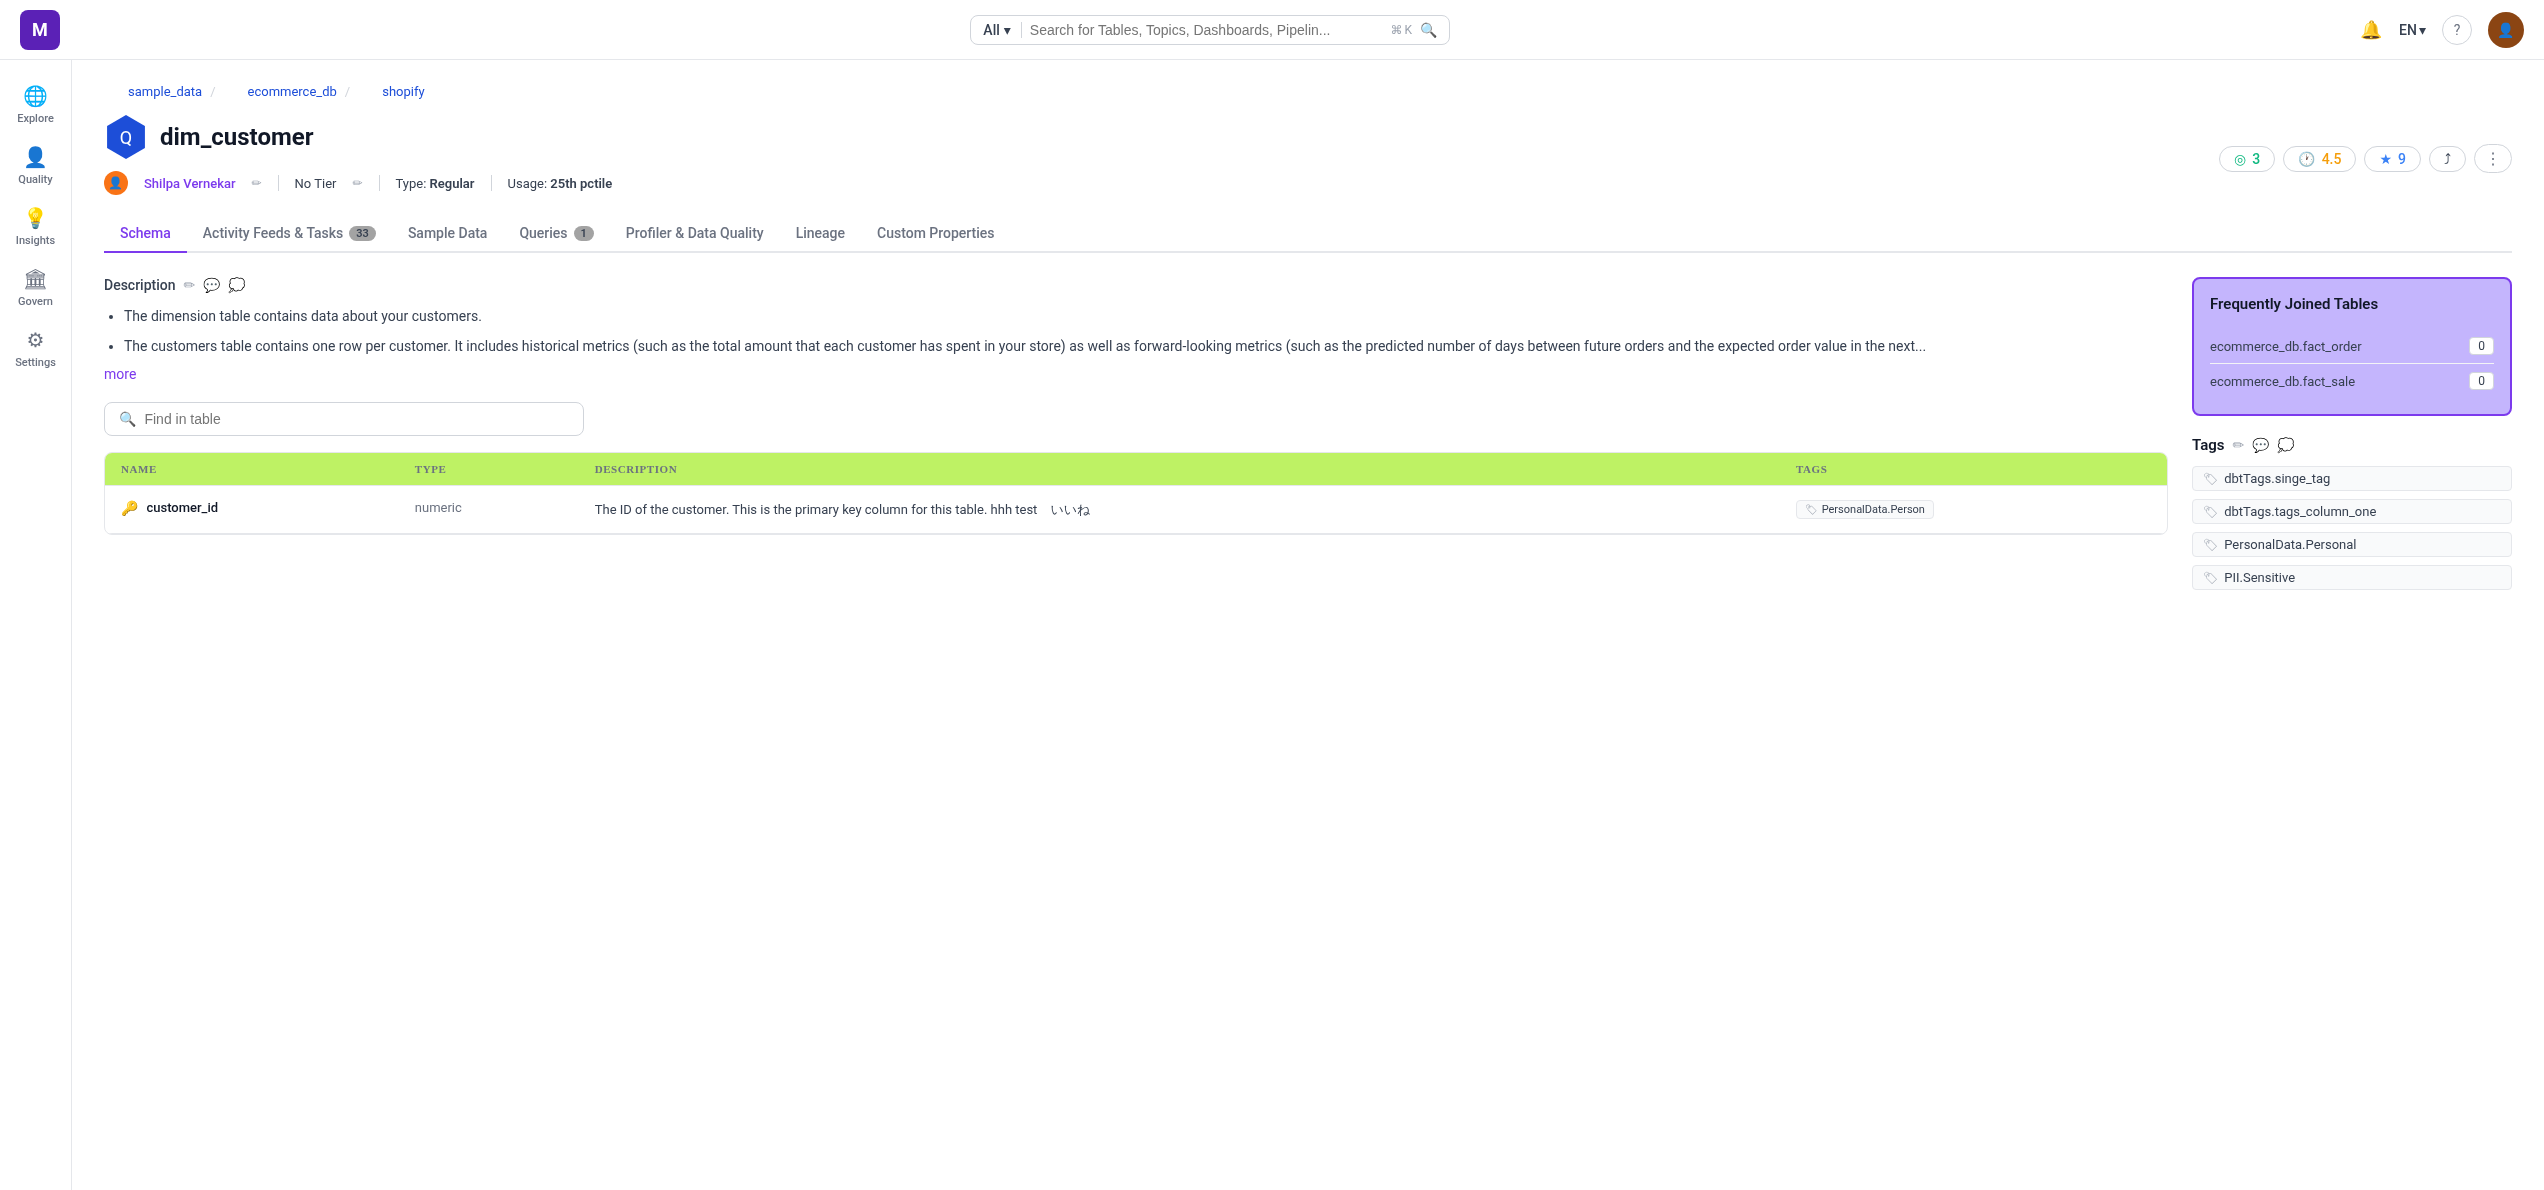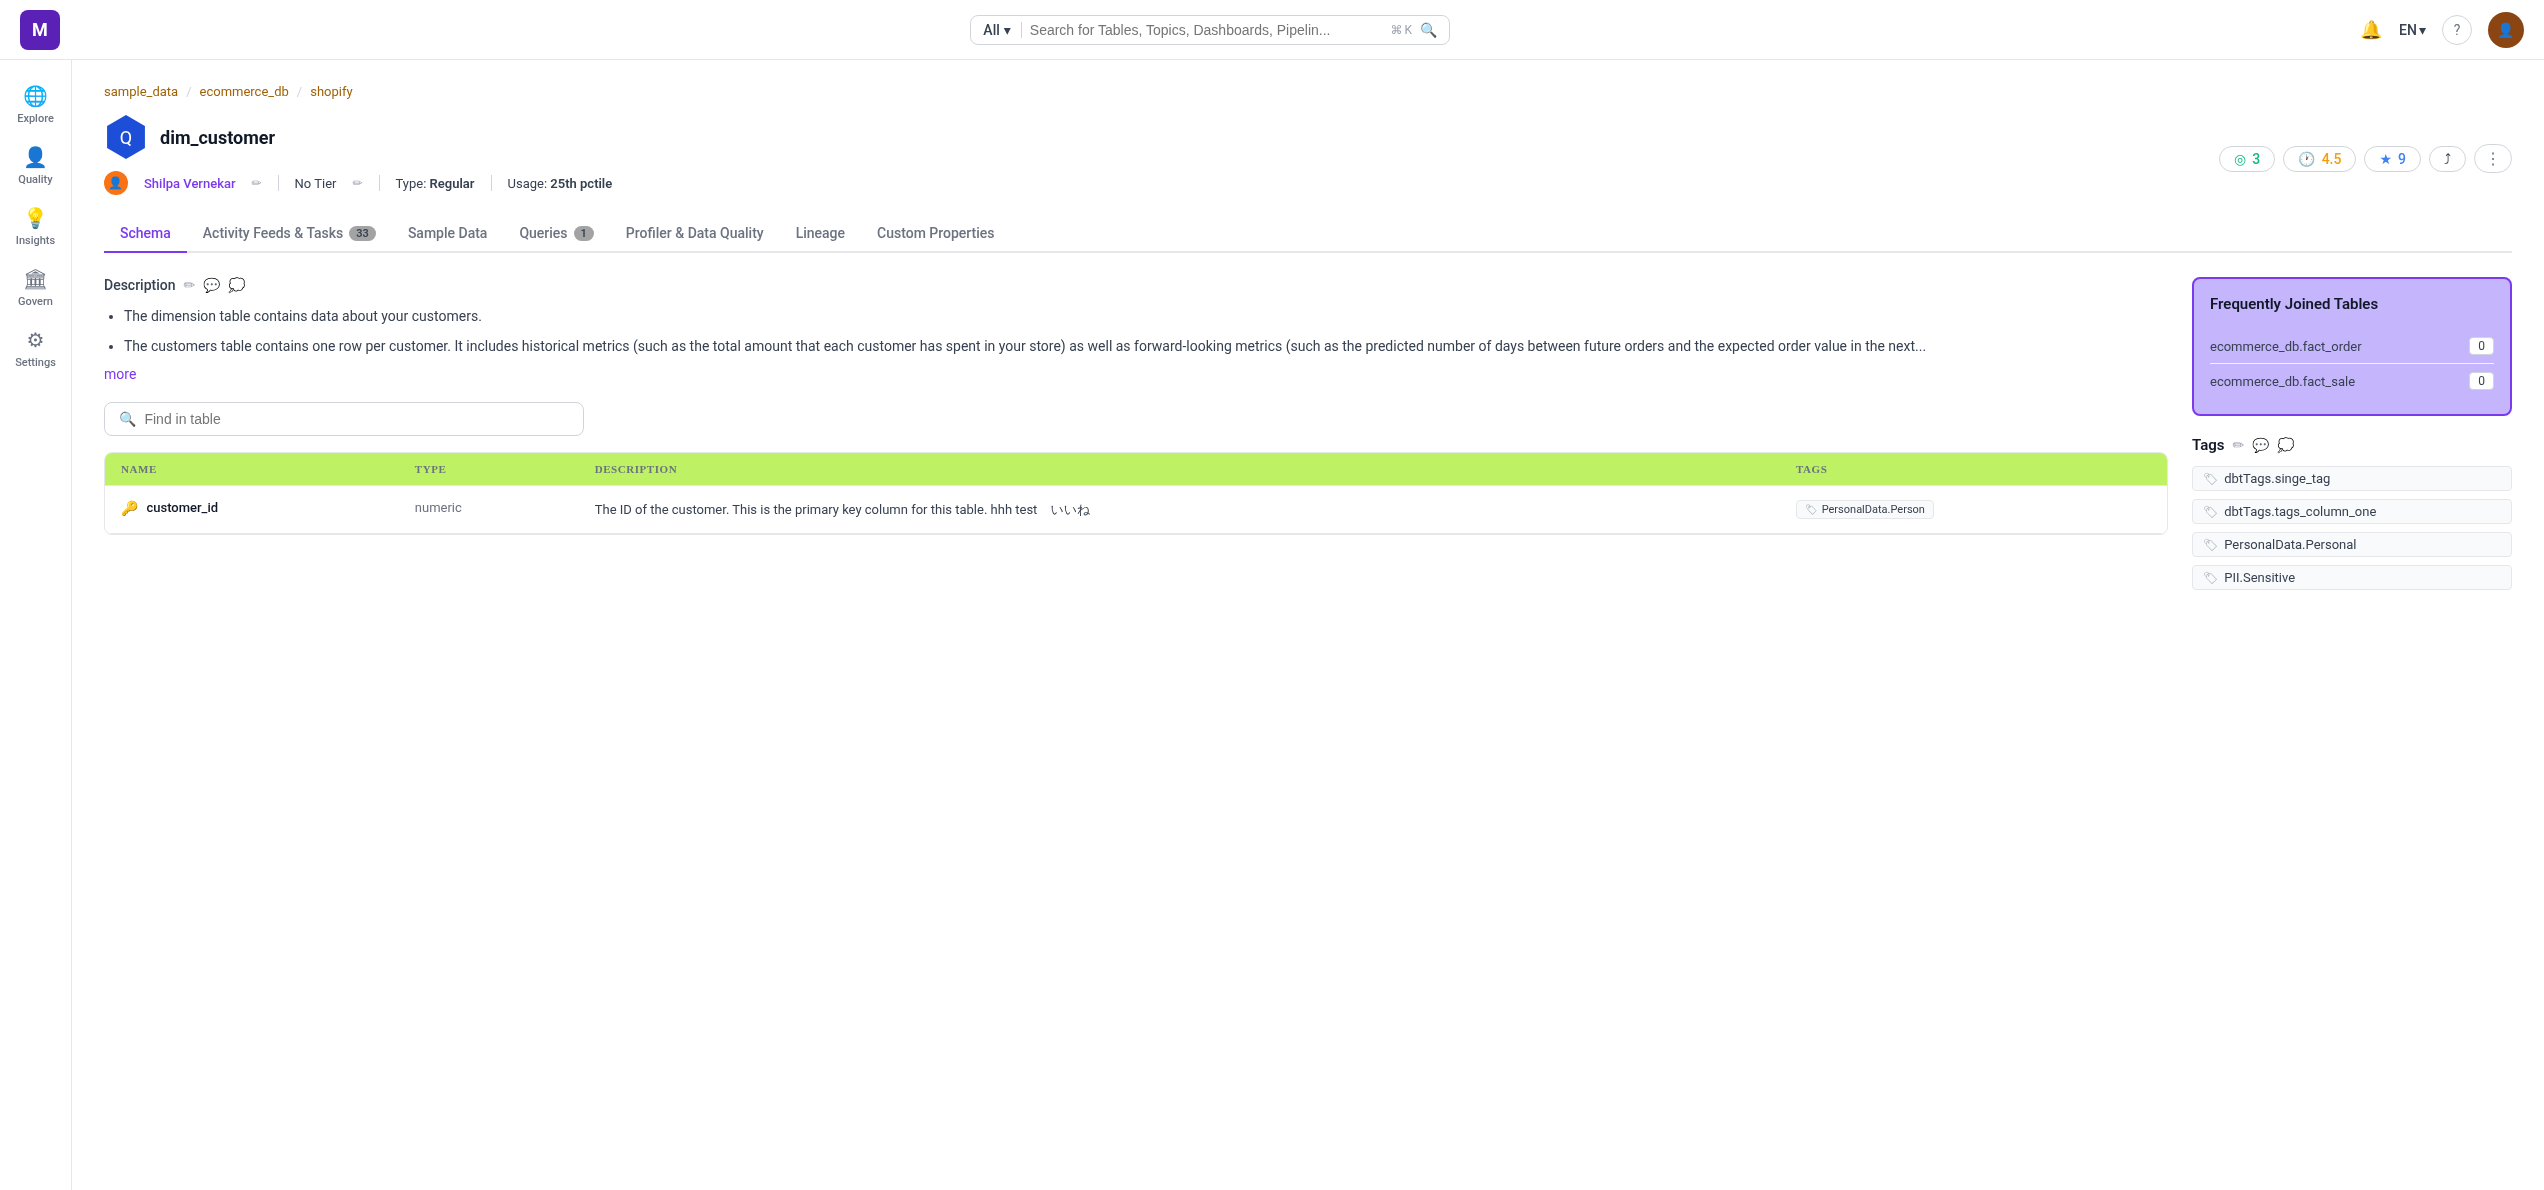--- a/index.html
+++ b/index.html
@@ -63,27 +63,27 @@
     
     .main { margin-left: 72px; flex: 1; overflow-y: auto; background: #fff; }
 
     .content-area { padding: 24px 32px; }
 
     
     .breadcrumb {
       display: flex; align-items: center; gap: 8px; color: #6b7280; font-size: 13px; margin-bottom: 16px;
     }
     .breadcrumb .sep { color: #d1d5db; }
-    .breadcrumb a { color: #a16207; text-decoration: none; }
+    .breadcrumb a { color: #1d4ed8; text-decoration: none; margin-left: 24px; }
 
     
     .entity-header {
       display: flex; align-items: center; gap: 12px; margin-bottom: 12px;
     }
-    .entity-title { font-size: 18px; font-weight: 700; color: #111827; }
+    .entity-title { font-size: 24px; font-weight: 700; color: #111827; }
 
     
     .top-right-actions {
       position: absolute; right: 32px; top: 84px;
       display: flex; align-items: center; gap: 8px;
     }
     .stat-pill {
       display: flex; align-items: center; gap: 6px;
       border: 1px solid #d1d5db; border-radius: 20px; padding: 4px 14px;
       font-size: 14px; font-weight: 500; color: #374151; background: #fff; cursor: pointer;

